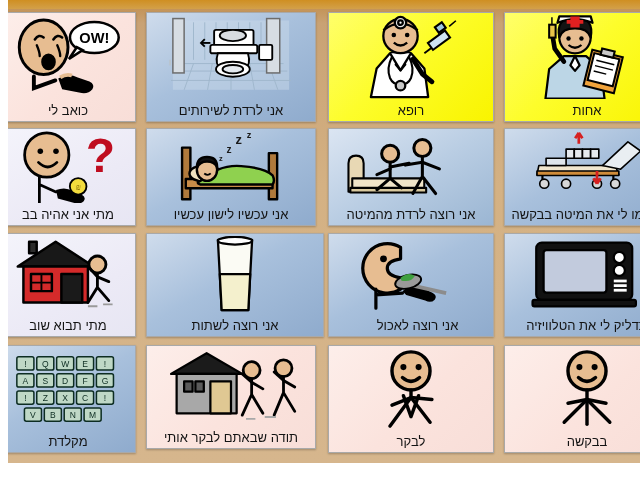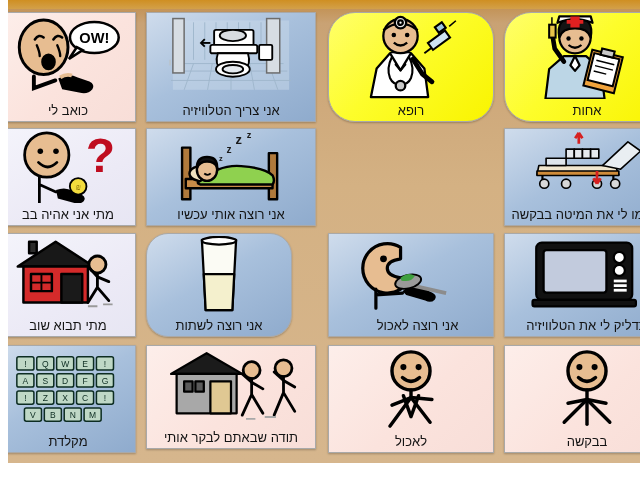--- a/index.html
+++ b/index.html
@@ -46,21 +46,21 @@
     font-size: 13px;
     line-height: 15px;
     color: #131313;
     padding-bottom: 3px;
     white-space: nowrap;
   }
   .cell .label.two-line { white-space: normal; line-height: 16px; padding-bottom: 2px; }
   
   .bg-pink  { background: linear-gradient(135deg,#fdeeea 0%,#fbe3dd 55%,#f8ded8 100%); }
   .bg-blue  { background: linear-gradient(150deg,#cfdcec 0%,#a8c0dc 45%,#8fabcd 100%); }
-  .bg-yellow{ background: linear-gradient(135deg,#ffff6a 0%,#fdfd2b 45%,#f9f400 100%); border-radius: 27px; }
+  .bg-yellow{ background: linear-gradient(135deg,#ffff6a 0%,#fdfd2b 45%,#f9f400 100%); }
   .bg-lav   { background: linear-gradient(150deg,#f4f4fb 0%,#eceaf6 60%,#e7e6f3 100%); }
   .bg-bluelite { background: linear-gradient(150deg,#dbe5f2 0%,#b9cde3 50%,#9bb6d3 100%); }
 </style>
 </head>
 <body>
 
 <div id="board">
   <div id="top-bar"></div>
 
   <div class="cell bg-pink" style="left:-8px;top:12px;width:136px;height:110px;">
@@ -111,21 +111,21 @@
           <ellipse cx="82" cy="56" rx="11" ry="4.5" fill="#e4e9ee"></ellipse>
           <rect x="110" y="30" width="14" height="16" rx="1.5" fill="#fff"></rect>
         </g>
         <g stroke="#000" stroke-width="2" fill="none">
           <path d="M48 28 L58 28"></path>
           <path d="M52 24 L48 28 L52 32"></path>
         </g>
         <path d="M14 46 L16 46 L16 52 L14 52 z" fill="#b9c4cd"></path>
       </svg>
     </div>
-    <div class="label">אני צריך הטלוויזיה</div>
+    <div class="label">אני לרדת לשירותים</div>
   </div>
 
   <div class="cell bg-yellow" style="left:320px;top:12px;width:166px;height:110px;">
     <div class="pic">
       <svg viewBox="0 0 120 88" width="118" height="86">
         <g stroke="#000" stroke-width="2.4" stroke-linejoin="round">
           <path d="M38 40 L24 56 L18 86 L78 86 L74 56 L60 40 z" fill="#fff"></path>
           <path d="M49 40 L44 52 L49 58 L54 52 L49 40 z" fill="#fff"></path>
           <path d="M38 40 L49 58 L60 40" fill="#fff"></path>
           <circle cx="49" cy="22" r="18" fill="#e7bd91"></circle>
@@ -215,23 +215,45 @@
           <path d="M56 46 q4 3 7 0" fill="none" stroke-width="2"></path>
         </g>
         <g fill="#1a1a1a" font-family="Liberation Sans, sans-serif" font-weight="bold">
           <text x="72" y="32" font-size="8">z</text>
           <text x="80" y="24" font-size="11">z</text>
           <text x="90" y="14" font-size="14">z</text>
           <text x="102" y="8" font-size="10">z</text>
         </g>
       </svg>
     </div>
-    <div class="label">אני רוצה אותי עכשיו</div>
-  </div>
-
+    <div class="label">אני עכשיו לישון עכשיו</div>
+  </div>
+
+  <div class="cell bg-bluelite" style="left:320px;top:128px;width:166px;height:98px;">
+    <div class="pic">
+      <svg viewBox="0 0 160 76" width="154" height="72">
+        <g stroke="#000" stroke-width="2.2" stroke-linejoin="round">
+          <path d="M14 34 q0 -8 8 -8 q8 0 8 8 l0 30 l-16 0 z" fill="#e8d8b4"></path>
+          <rect x="18" y="50" width="76" height="12" fill="#f0e4c8"></rect>
+          <rect x="16" y="60" width="80" height="5" fill="#d8c89e"></rect>
+        </g>
+        <g stroke="#000" stroke-width="3.2" fill="none" stroke-linecap="round">
+          <circle cx="58" cy="24" r="9" fill="#e7bd91"></circle>
+          <path d="M58 33 L58 50 L44 62 M58 50 L70 60"></path>
+          <path d="M58 38 L78 34 M58 40 L44 46"></path>
+        </g>
+        <g stroke="#000" stroke-width="3.2" fill="none" stroke-linecap="round">
+          <circle cx="92" cy="18" r="9" fill="#e7bd91"></circle>
+          <path d="M92 27 L92 48 L82 66 M92 48 L106 66"></path>
+          <path d="M92 33 L74 36 M92 33 L110 40"></path>
+        </g>
+      </svg>
+    </div>
+    <div class="label">אני רוצה לרדת מהמיטה</div>
+  </div>
 
   <div class="cell bg-blue" style="left:496px;top:128px;width:166px;height:98px;">
     <div class="pic" style="bottom:34px;">
       <svg viewBox="0 0 150 66" width="140" height="62">
         <g stroke="#000" stroke-width="1.8" stroke-linejoin="round">
           <path d="M22 38 L106 38 L110 48 L20 48 z" fill="#f1e7cf"></path>
           <path d="M92 38 L120 12 L134 22 L112 42 z" fill="#e9eef2"></path>
           <rect x="30" y="30" width="22" height="8" fill="#dfe6ec"></rect>
           <path d="M26 48 L26 56 M104 48 L104 56" stroke-width="2.4"></path>
           <rect x="20" y="44" width="90" height="5" fill="#d08c3a"></rect>
@@ -272,21 +294,21 @@
           <path d="M96 41 L88 32 M96 41 L108 46"></path>
         </g>
         <g stroke="#9a9a9a" stroke-width="2">
           <path d="M86 72 L96 72 M102 70 L112 70"></path>
         </g>
       </svg>
     </div>
     <div class="label">מתי תבוא שוב</div>
   </div>
 
-  <div class="cell bg-blue" style="left:138px;top:233px;width:146px;height:104px;border-radius:22px;">
+  <div class="cell bg-blue" style="left:138px;top:233px;width:178px;height:104px;">
     <div class="pic">
       <svg viewBox="0 0 100 82" width="96" height="78">
         <g stroke="#000" stroke-width="2.4" stroke-linejoin="round">
           <path d="M32 4 L68 4 L64 78 L36 78 z" fill="#fbfbf4"></path>
           <path d="M34 40 L66 40 L64 78 L36 78 z" fill="#f4f0cd"></path>
           <ellipse cx="50" cy="5" rx="18" ry="4" fill="#fff"></ellipse>
         </g>
       </svg>
     </div>
     <div class="label">אני רוצה לשתות</div>
@@ -419,21 +441,21 @@
           <circle cx="42" cy="18" r="3.2" fill="#000" stroke="none"></circle>
           <circle cx="58" cy="18" r="3.2" fill="#000" stroke="none"></circle>
           <path d="M41 29 q9 8 18 0"></path>
           <path d="M50 42 L50 50"></path>
           <path d="M50 50 L28 80 M50 50 L70 76"></path>
           <path d="M50 50 L30 58 M50 50 L72 52"></path>
           <path d="M42 48 L50 70 M58 48 L50 70"></path>
         </g>
       </svg>
     </div>
-    <div class="label">לאכול</div>
+    <div class="label">לבקר</div>
   </div>
 
   <div class="cell bg-pink" style="left:496px;top:345px;width:166px;height:108px;">
     <div class="pic">
       <svg viewBox="0 0 100 82" width="96" height="78">
         <g stroke="#000" stroke-width="3.6" fill="none" stroke-linecap="round" stroke-linejoin="round">
           <circle cx="50" cy="22" r="20" fill="#e7bd91"></circle>
           <circle cx="42" cy="18" r="3.2" fill="#000" stroke="none"></circle>
           <circle cx="58" cy="18" r="3.2" fill="#000" stroke="none"></circle>
           <path d="M41 29 q9 8 18 0"></path>

